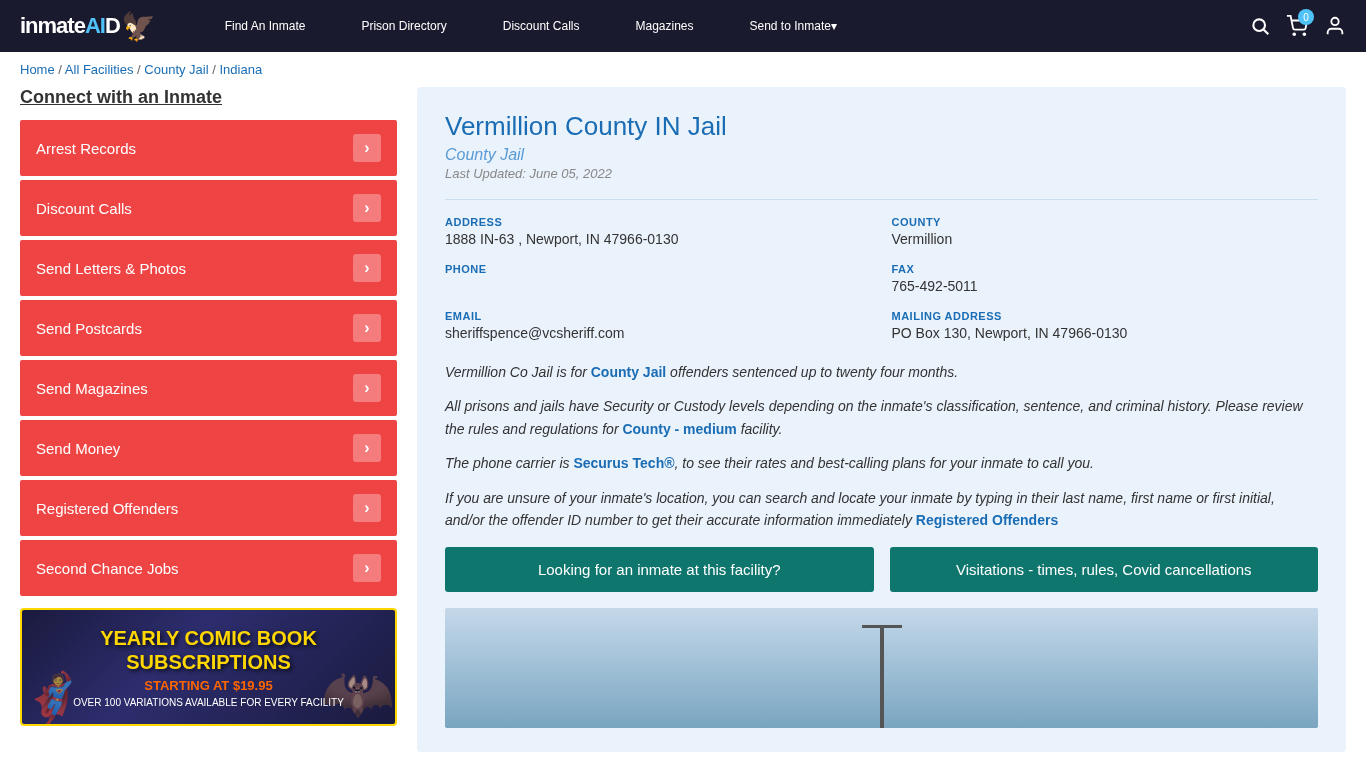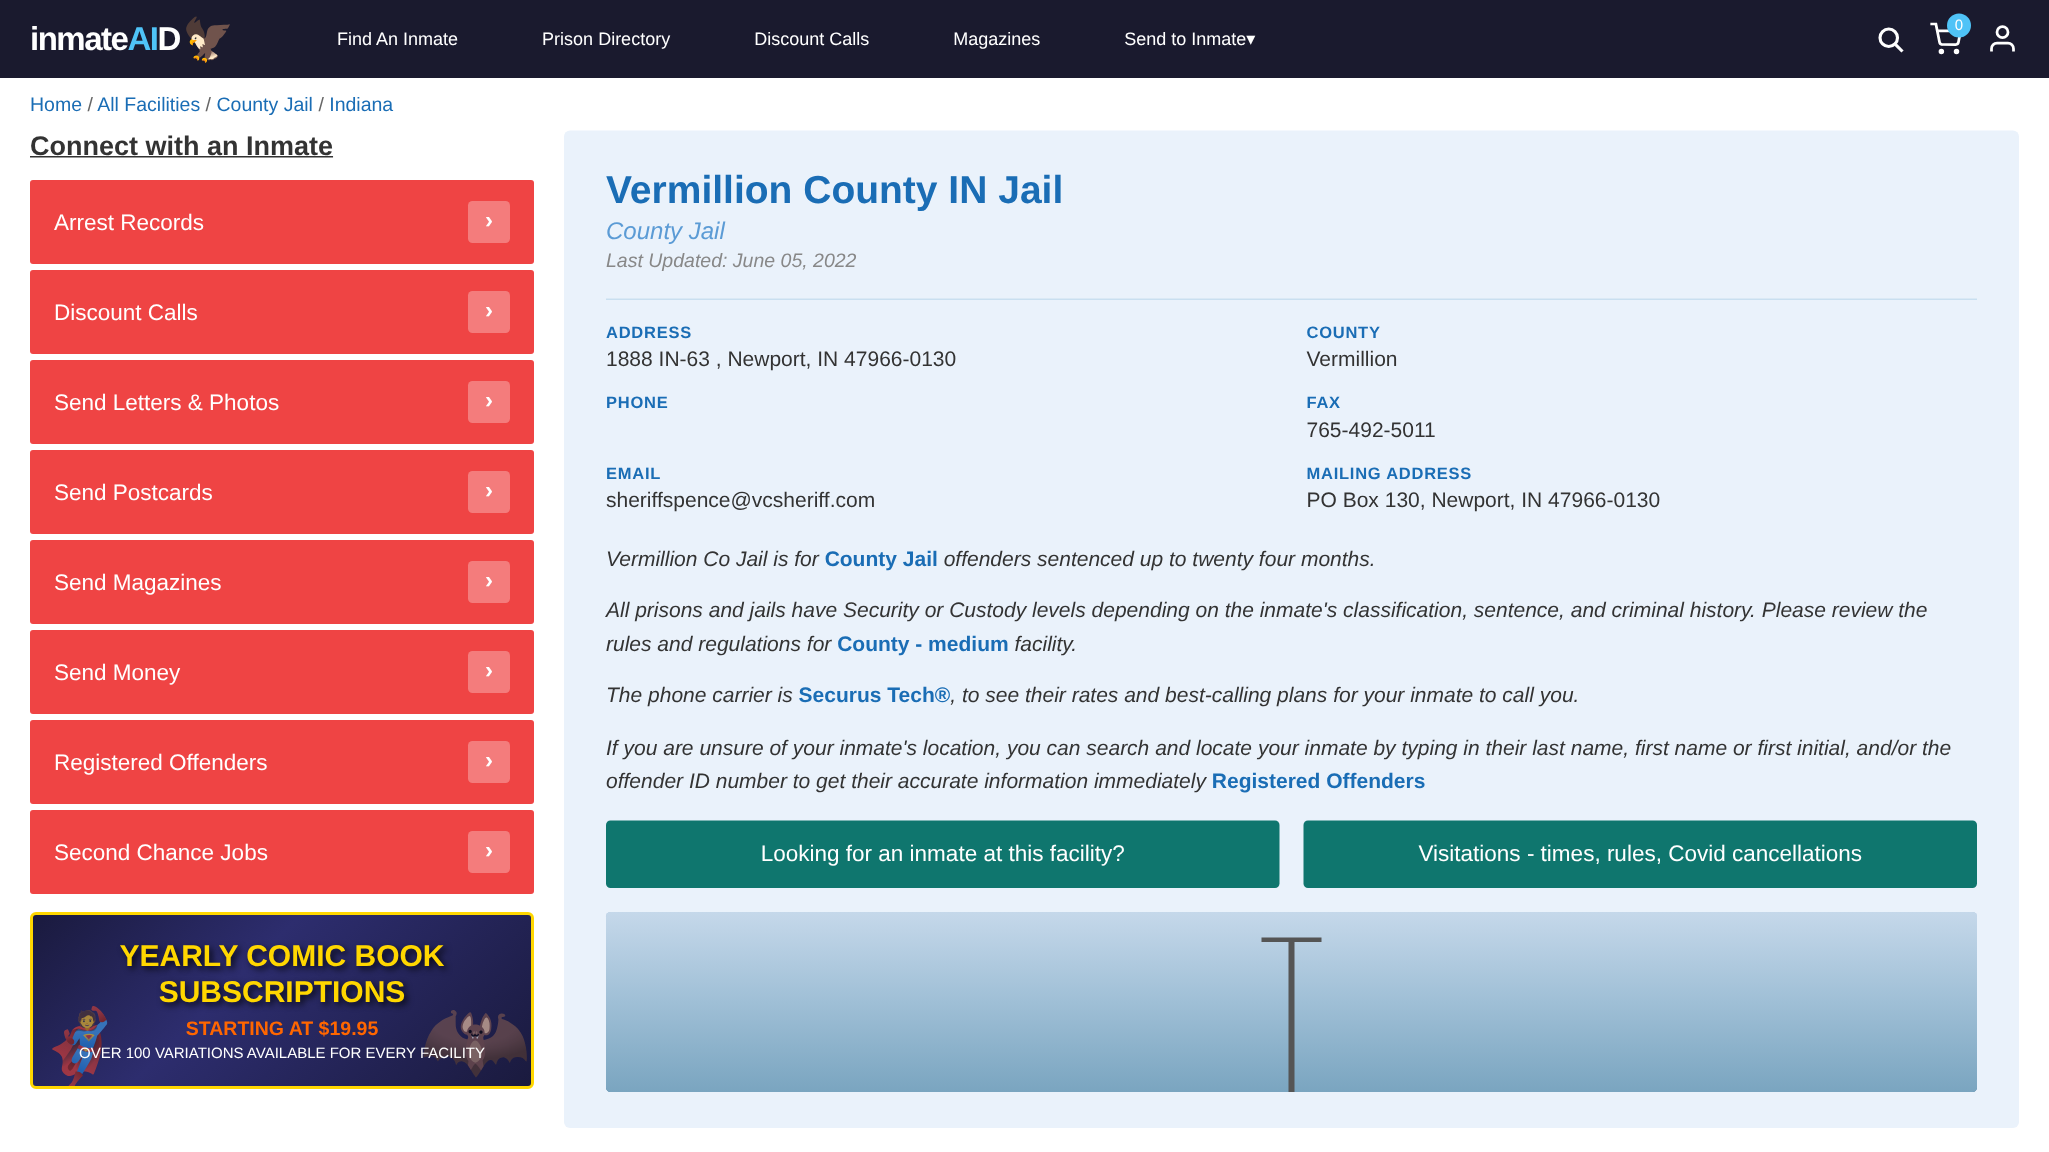--- a/index.html
+++ b/index.html
@@ -92,21 +92,21 @@
 
     
     .main-layout {
       display: flex;
       padding: 0 20px 20px 20px;
       gap: 20px;
     }
 
     
     .sidebar {
-      width: 336px;
+      width: 377px;
       flex-shrink: 0;
     }
     .sidebar-title {
       font-size: 18px;
       font-weight: bold;
       text-decoration: underline;
       margin-bottom: 12px;
       color: #333;
     }
     .sidebar-menu {
@@ -193,21 +193,21 @@
 
     
     .content {
       flex: 1;
       background: #eaf2fb;
       border-radius: 4px;
       padding: 24px 28px;
     }
     .facility-title {
       font-size: 26px;
-      font-weight: bold;
+      font-weight: normal;
       color: #1a6db5;
       margin-bottom: 4px;
     }
     .facility-type {
       font-size: 16px;
       color: #5b9bd5;
       font-style: italic;
       margin-bottom: 2px;
     }
     .facility-updated {

